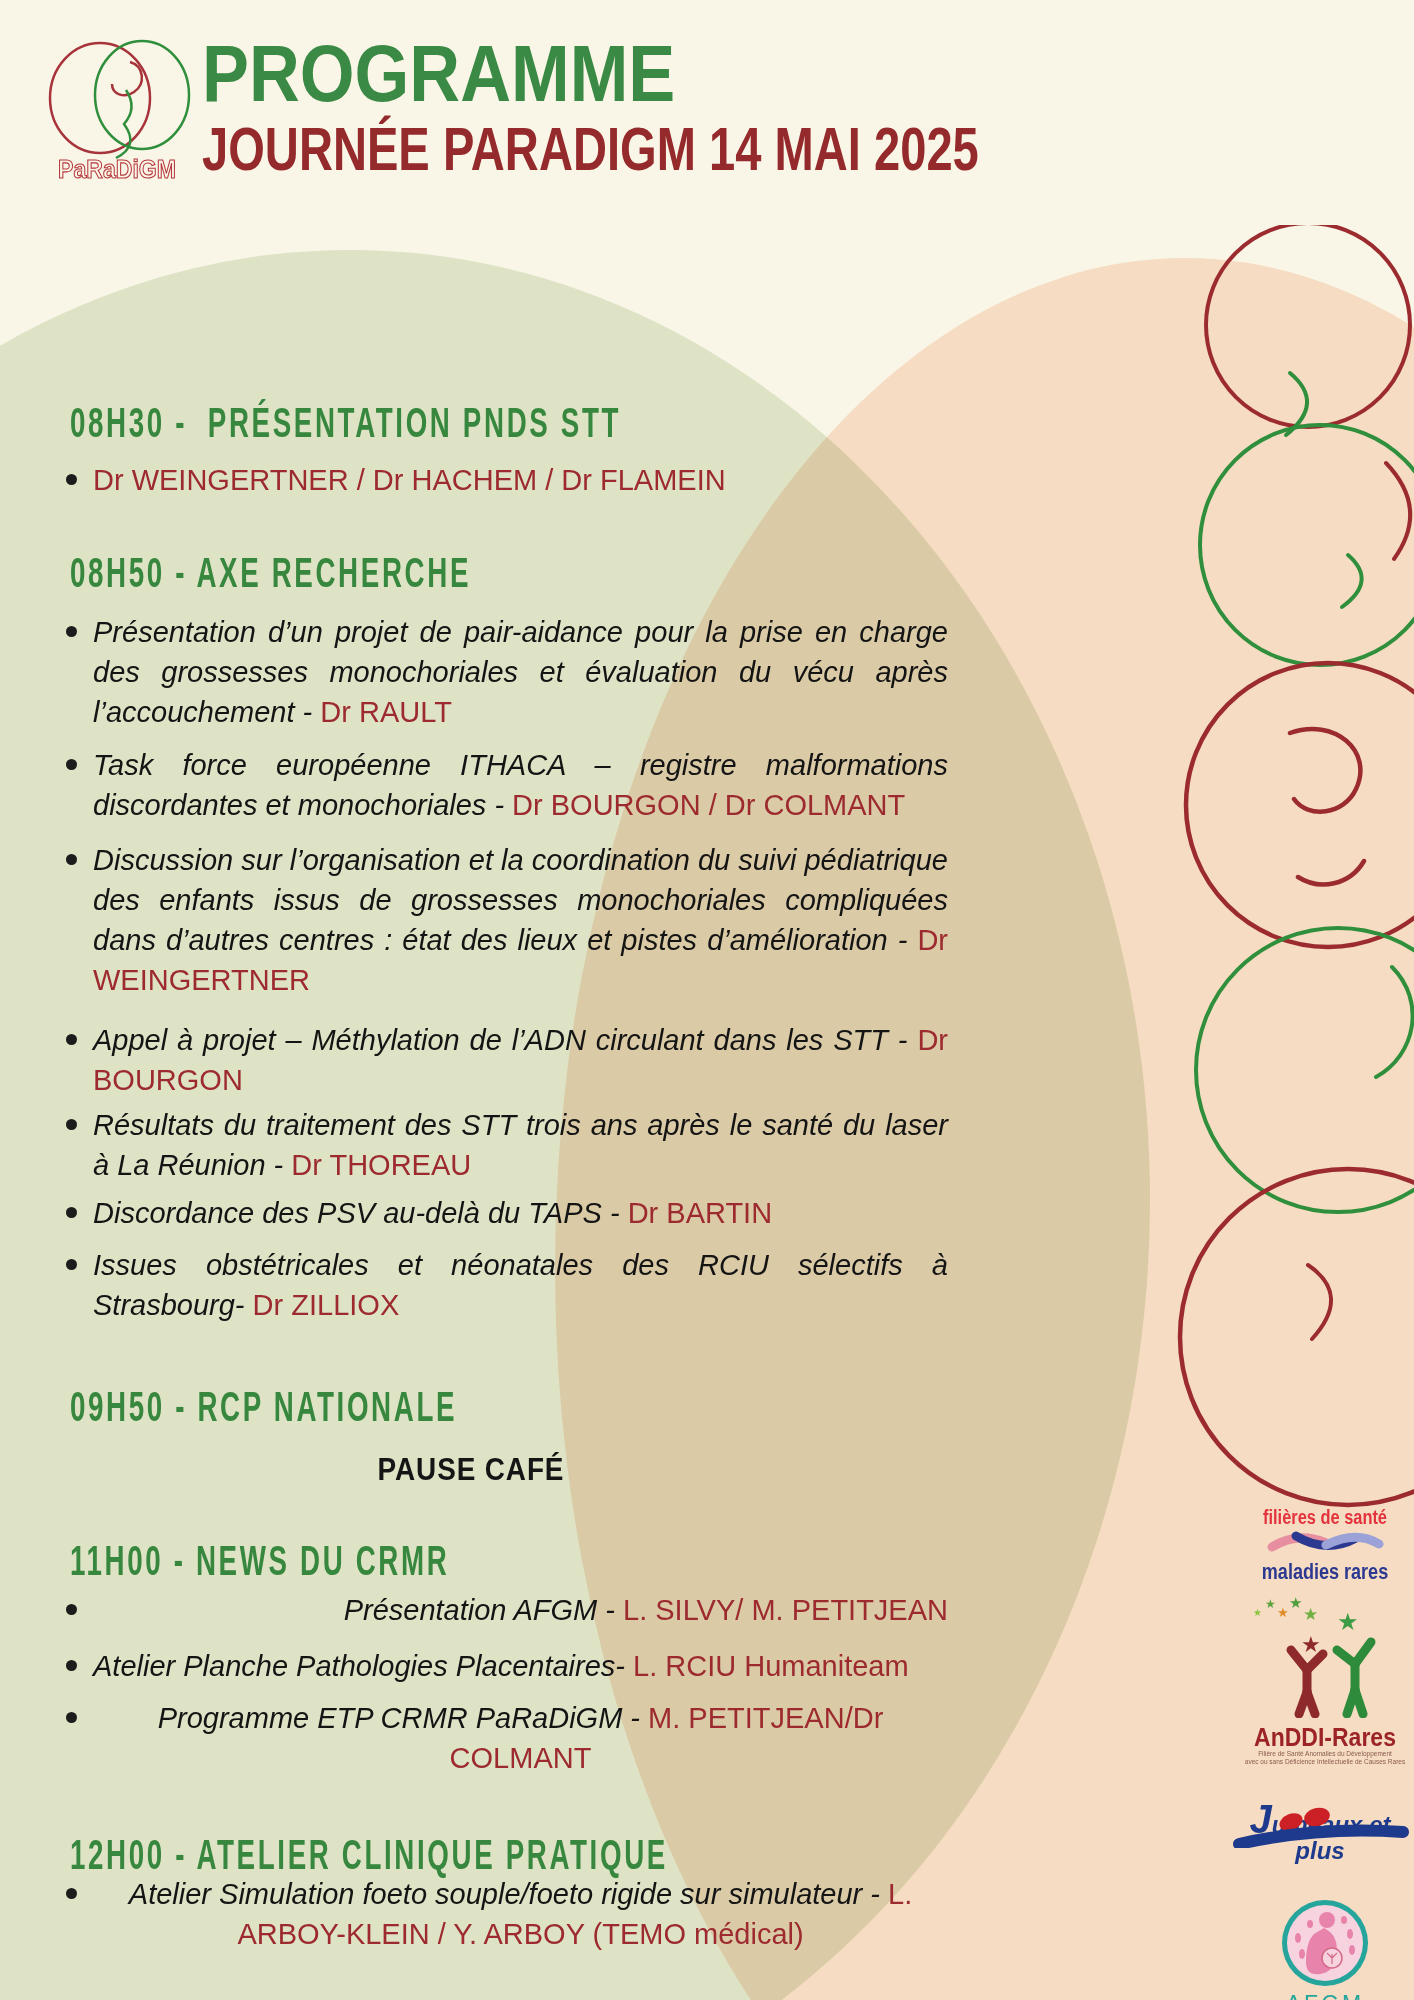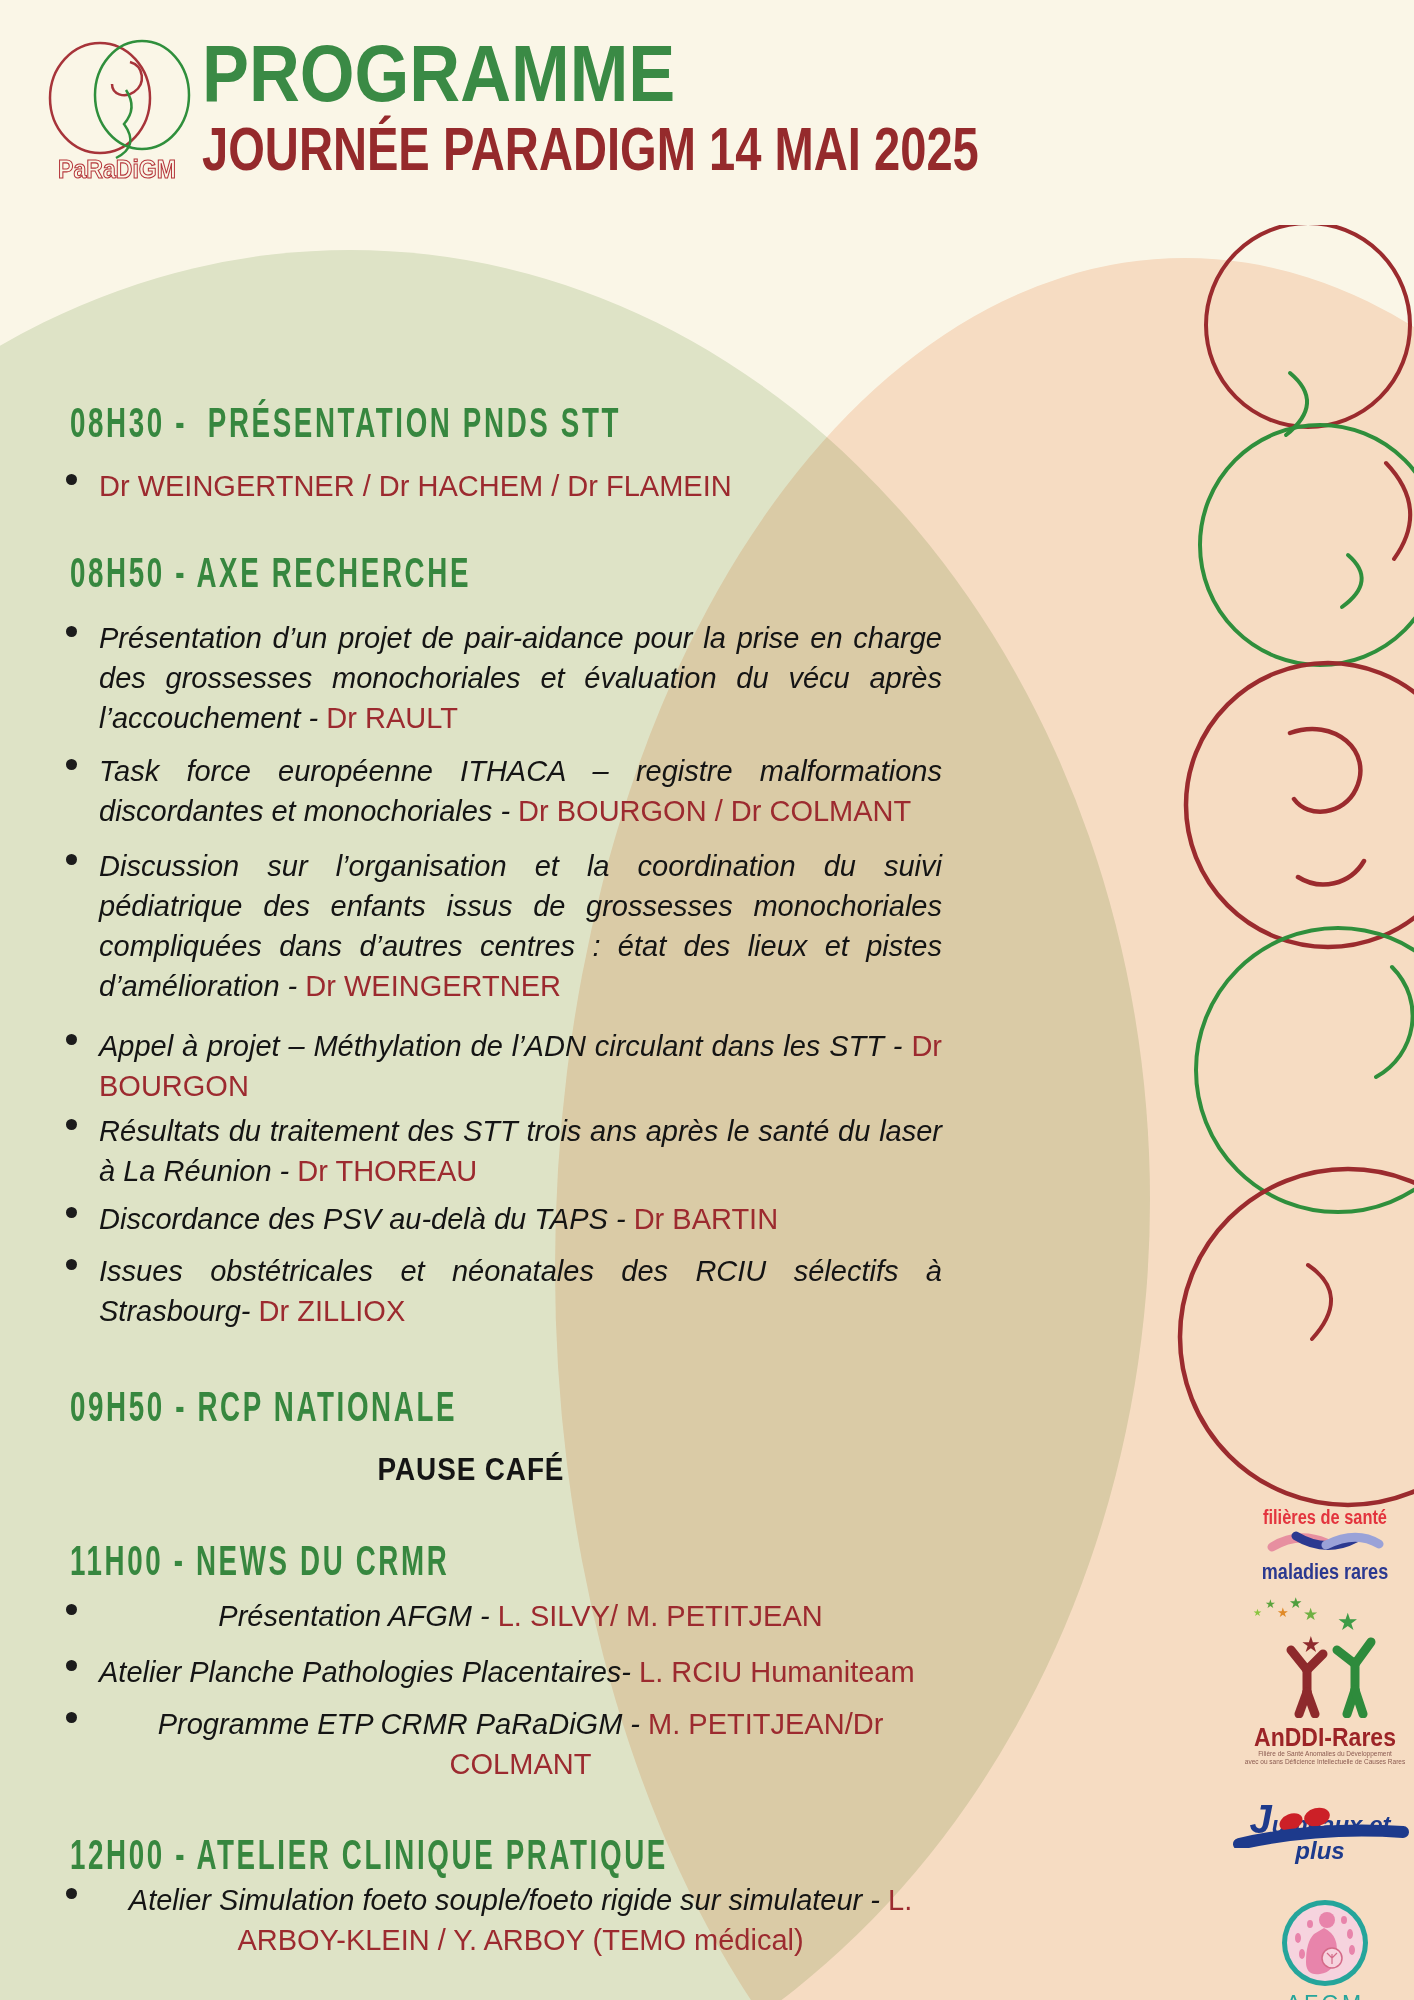--- a/index.html
+++ b/index.html
@@ -18,21 +18,21 @@
   .hdr-sub{position:absolute;left:202px;top:118px;color:#952a2c;font-weight:900;
     font-size:62px;line-height:1;white-space:pre;transform:scaleX(.76);transform-origin:left top;
     font-stretch:condensed;}
 
   
   .time-heading{position:absolute;left:70px;color:#37873f;font-weight:800;font-size:42px;
     line-height:1;letter-spacing:4px;white-space:pre;transform:scaleX(.66);transform-origin:left top;
     font-stretch:condensed;}
   .bullet{position:absolute;left:66px;width:882px;display:flex;}
   .dot{flex:0 0 11px;width:11px;height:11px;border-radius:50%;background:#1c1c1c;margin-top:14px;margin-right:16px;}
-  .btxt{margin:6px;font-size:29px;line-height:40px;text-align:justify;color:#141414;flex:1;}
+  .btxt{margin:0;font-size:29px;line-height:40px;text-align:justify;color:#141414;flex:1;}
   .desc{font-style:italic;color:#141414;}
   .spk{font-style:normal;color:#9c2a2f;}
   .pause{position:absolute;left:66px;width:810px;text-align:center;color:#151515;
     font-weight:800;font-size:31px;letter-spacing:1px;transform:scaleX(.9);transform-origin:center top;}
 
   
   .logo-col{position:absolute;left:1243px;top:1506px;width:164px;text-align:center;}
   .filieres-1{color:#e3343e;font-weight:700;font-size:20px;line-height:22px;transform:scaleX(.82);transform-origin:center top;white-space:pre;}
   .filieres-2{color:#2b3990;font-weight:700;font-size:22px;line-height:24px;transform:scaleX(.82);transform-origin:center top;white-space:pre;}
   .anddi-name{color:#9c2427;font-weight:800;font-size:25px;line-height:26px;margin-top:2px;transform:scaleX(.92);transform-origin:center top;}
@@ -115,21 +115,21 @@
     <span class="dot"></span>
     <p class="btxt"><span class="desc">Issues obstétricales et néonatales des RCIU sélectifs à Strasbourg- </span><span class="spk">Dr ZILLIOX</span></p>
   </div>
 
   <div class="time-heading" style="top:1386px">09H50 - RCP NATIONALE</div>
   <div class="pause" style="top:1452px">PAUSE CAFÉ</div>
 
   <div class="time-heading" style="top:1540px">11H00 - NEWS DU CRMR</div>
   <div class="bullet" style="top:1590px">
     <span class="dot"></span>
-    <p class="btxt" style="text-align:center"><span class="desc">Présentation AFGM -  </span><span class="spk">L. SILVY/ M. PETITJEAN</span></p>
+    <p class="btxt" style="text-align:right"><span class="desc">Présentation AFGM -  </span><span class="spk">L. SILVY/ M. PETITJEAN</span></p>
   </div>
   <div class="bullet" style="top:1646px">
     <span class="dot"></span>
     <p class="btxt" style="text-align:left"><span class="desc">Atelier Planche Pathologies Placentaires- </span><span class="spk">L. RCIU Humaniteam</span></p>
   </div>
   <div class="bullet" style="top:1698px">
     <span class="dot"></span>
     <p class="btxt" style="text-align:center"><span class="desc">Programme ETP CRMR PaRaDiGM - </span><span class="spk">M. PETITJEAN/Dr COLMANT</span></p>
   </div>
 

